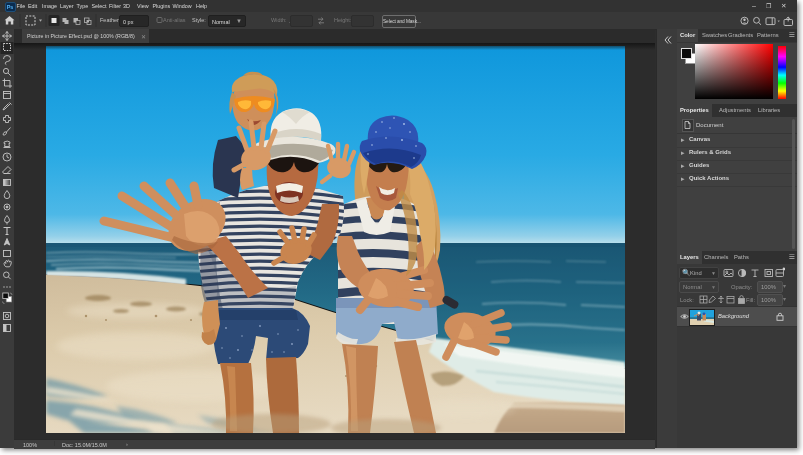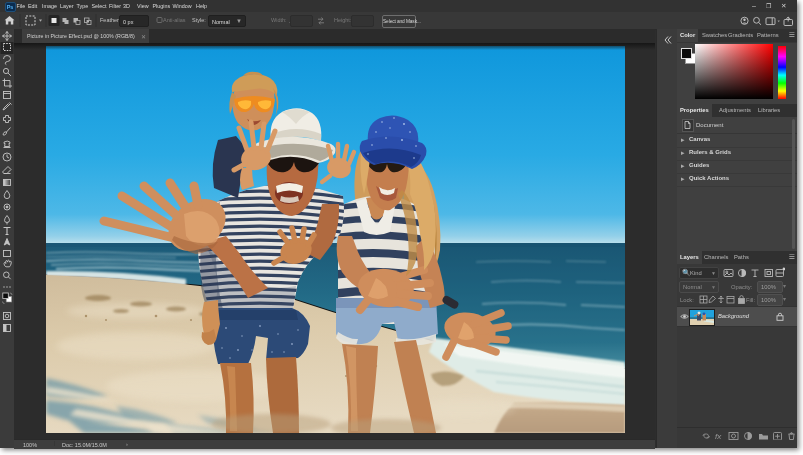--- a/index.html
+++ b/index.html
@@ -697,30 +697,14 @@
           <path d="M4 6 l3 -1.5 l2 1" stroke="#c98a5c" stroke-width="1" fill="none"></path>
         </svg>
       </div>
       <span class="abs" style="left:41px;top:5.5px;font-size:5.8px;font-style:italic;color:#e0e0e0">Background</span>
       <svg class="abs" style="left:99px;top:5px" width="8" height="9" viewBox="0 0 8 9">
         <rect x="1" y="3.8" width="6" height="4.5" fill="none" stroke="#cfcfcf" stroke-width="0.9"></rect>
         <path d="M2.4 3.8 v-1 a1.6 1.6 0 0 1 3.2 0 v1" fill="none" stroke="#cfcfcf" stroke-width="0.9"></path>
       </svg>
     </div>
 
-    <div class="abs" style="left:0;top:398px;width:120px;height:14px;background:#383838;border-top:1px solid #2e2e2e">
-      <svg class="abs" style="left:24px;top:3px" width="96" height="9" viewBox="0 0 96 9">
-        <g stroke="#9b9b9b" fill="none" stroke-width="0.9">
-          <path d="M2 5 a2 2 0 0 1 2-2 h1.5 a2 2 0 0 1 0 4 M8.5 5 a2 2 0 0 1 -2 2 H5 a2 2 0 0 1 -1-3.7" opacity="0.8"></path>
-          <text x="14" y="7.5" font-size="8" font-style="italic" fill="#9b9b9b" stroke="none">fx</text>
-          <rect x="28" y="1.5" width="9" height="7"></rect>
-            <circle cx="32.5" cy="5" r="2"></circle>
-          <circle cx="47" cy="5" r="3.5"></circle>
-            <path d="M47 1.5 a3.5 3.5 0 0 1 0 7 Z" fill="#9b9b9b"></path>
-          <path d="M58 3 h3 l1 1.5 h5 v4 h-9 Z" fill="#9b9b9b" stroke="none"></path>
-          <rect x="72.5" y="1.5" width="8" height="7.5" rx="1"></rect>
-            <path d="M76.5 3 v4.5 M74.2 5.2 h4.6"></path>
-          <path d="M87.5 3 h6 m-5.5 0 l0.6 5.5 h3.8 l0.6 -5.5 m-3.1 -1.2 h1.2 l0.3 1.2 h-1.8 Z"></path>
-        </g>
-      </svg>
-    </div>
   </div>
 </div>
 
 </body></html>

